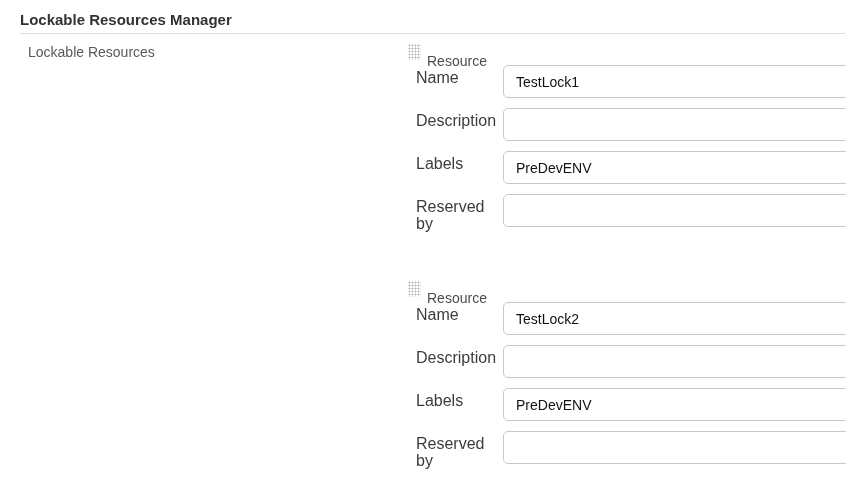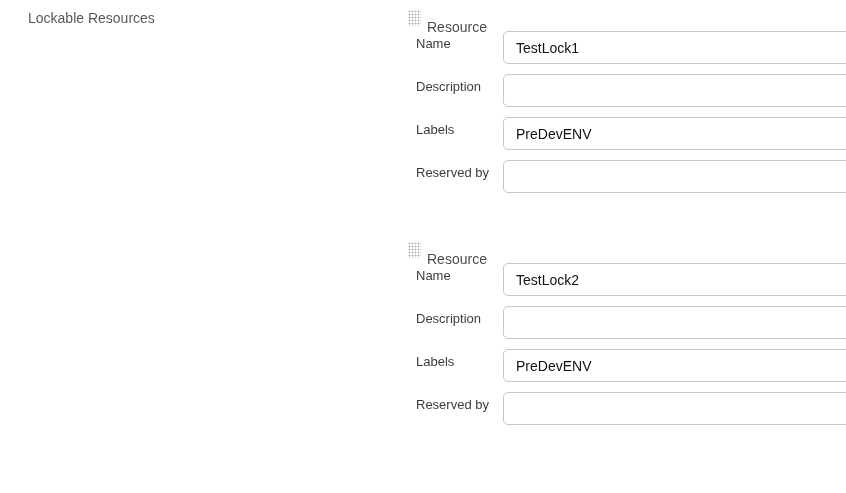--- a/index.html
+++ b/index.html
@@ -67,21 +67,21 @@
   .field-row {
     display: flex;
     align-items: flex-start;
     margin-bottom: 10px;
   }
   .field-label {
     padding-left: 8px;
     width: 87px;
     flex-shrink: 0;
     padding-top: 4px;
-    font-size: 13px;
+    font-size: 16px;
     line-height: 17px;
     color: #3c3c3c;
   }
   .field-input {
     width: 380px;
     height: 33px;
     box-sizing: border-box;
     border: 1px solid #c8c8c8;
     border-radius: 5px;
     padding: 1px 12px 0 12px;
@@ -90,20 +90,21 @@
     font-family: "Liberation Sans", sans-serif;
     background: #ffffff;
     outline: none;
   }
 </style>
 </head>
 <body>
 
 <div class="page">
 
+  <h2 class="page-title">Lockable Resources Manager</h2>
 
   <div class="content">
 
     <div class="section-label">Lockable Resources</div>
 
     <div class="entries">
 
       <div class="resource-entry">
         <div class="resource-header">
           <span class="drag-handle"></span>

